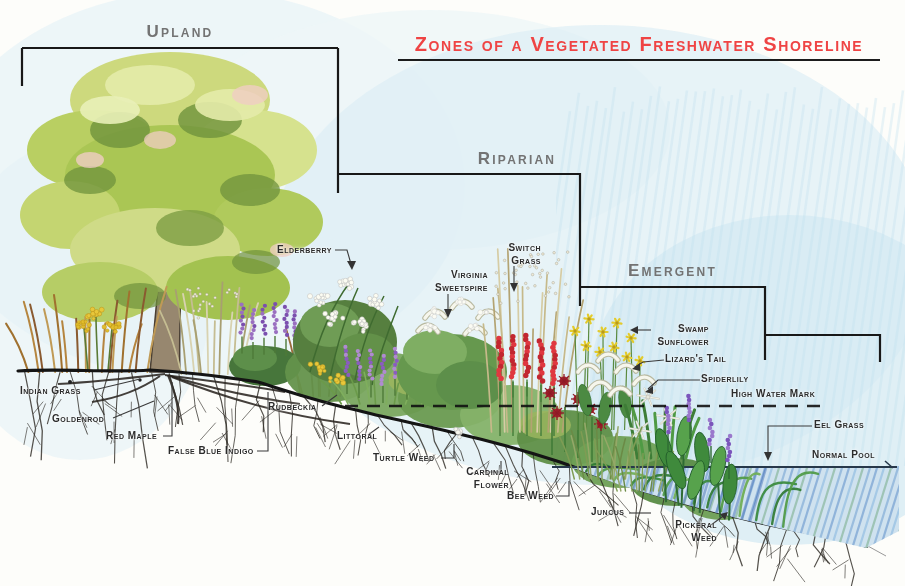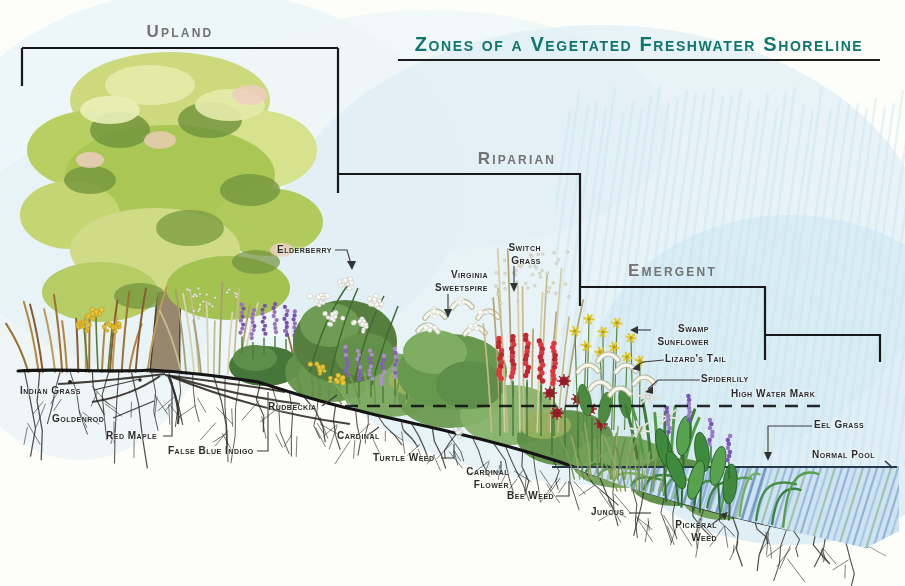--- a/index.html
+++ b/index.html
@@ -5,21 +5,21 @@
   html,body{margin:0;padding:0;background:#ffffff;}
   #stage{
     position:relative;width:905px;height:586px;overflow:hidden;
     background:#fdfdfa;
     font-family:"Liberation Sans",sans-serif;
   }
   #scene{position:absolute;left:0;top:0;}
   .title{
     position:absolute;left:398px;top:33px;width:482px;text-align:center;
     font-size:20px;font-weight:700;letter-spacing:1.6px;font-variant:small-caps;
-    color:#0f766e;border-bottom:2.5px solid #1c1c1c;padding-bottom:3px;
+    color:#ef4444;border-bottom:2.5px solid #1c1c1c;padding-bottom:3px;
   }
   .zone{
     position:absolute;text-align:center;font-weight:600;font-size:17px;
     letter-spacing:2.2px;font-variant:small-caps;color:#737373;
   }
   .zone.upland{left:22px;top:22px;width:316px;}
   .zone.riparian{left:348px;top:149px;width:242px;margin-left:48px;}
   .zone.emergent{left:580px;top:261px;width:185px;}
   .zone.littoral{left:765px;top:311px;width:115px;}
   .plabel{
@@ -1258,21 +1258,21 @@
 
   <div class="zone upland">Upland</div>
   <div class="zone riparian">Riparian</div>
   <div class="zone emergent">Emergent</div>
 
   <div class="plabel" style="left:20px;top:385px">Indian Grass</div>
   <div class="plabel" style="left:52px;top:413px">Goldenrod</div>
   <div class="plabel" style="left:106px;top:430px">Red Maple</div>
   <div class="plabel" style="left:168px;top:445px">False Blue Indigo</div>
   <div class="plabel" style="left:268px;top:401px">Rudbeckia</div>
-  <div class="plabel" style="left:337px;top:430px">Cardinal</div>
+  <div class="plabel" style="left:337px;top:430px">Littoral</div>
   <div class="plabel" style="left:373px;top:452px">Turtle Weed</div>
   <div class="plabel wrap" style="left:447px;top:466px;width:62px">Cardinal Flower</div>
   <div class="plabel" style="left:507px;top:490px">Bee Weed</div>
   <div class="plabel" style="left:591px;top:506px">Juncus</div>
   <div class="plabel wrap" style="left:655px;top:519px;width:62px">Pickeral Weed</div>
   <div class="plabel" style="left:277px;top:244px">Elderberry</div>
   <div class="plabel wrap" style="left:408px;top:269px;width:80px">Virginia Sweetspire</div>
   <div class="plabel wrap" style="left:491px;top:242px;width:50px">Switch Grass</div>
   <div class="plabel wrap" style="left:637px;top:323px;width:72px">Swamp Sunflower</div>
   <div class="plabel" style="left:665px;top:353px">Lizard's Tail</div>

